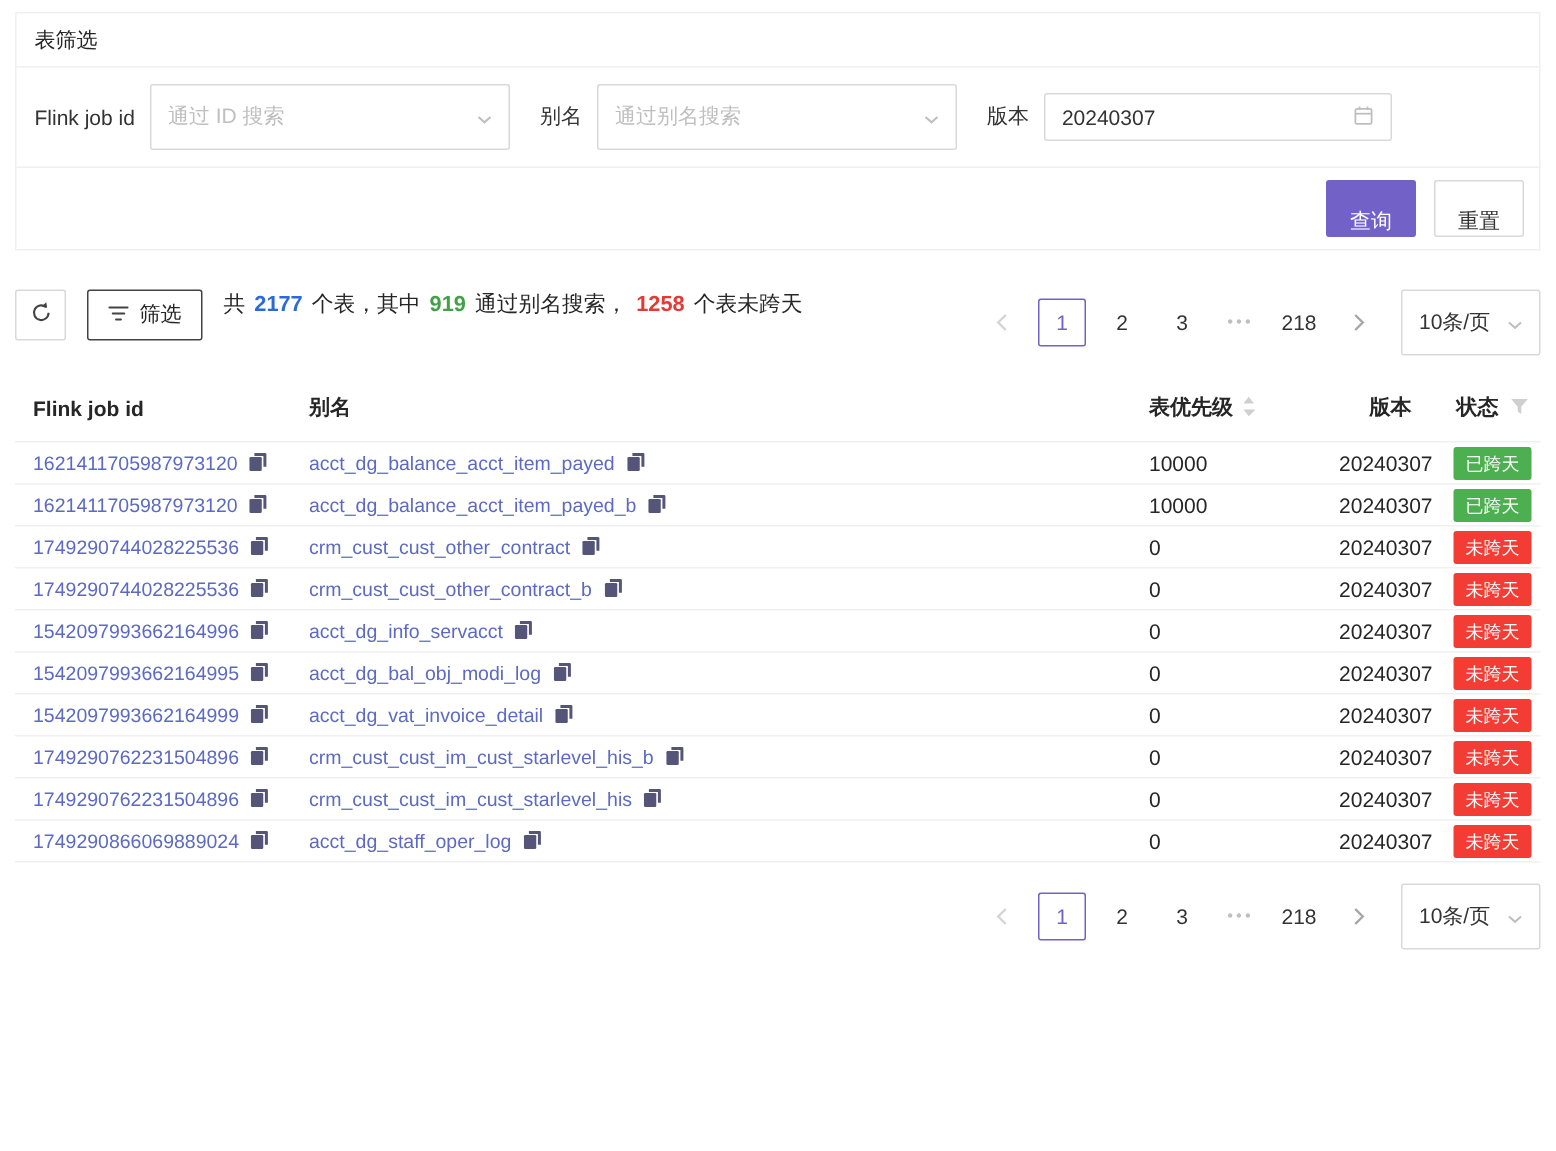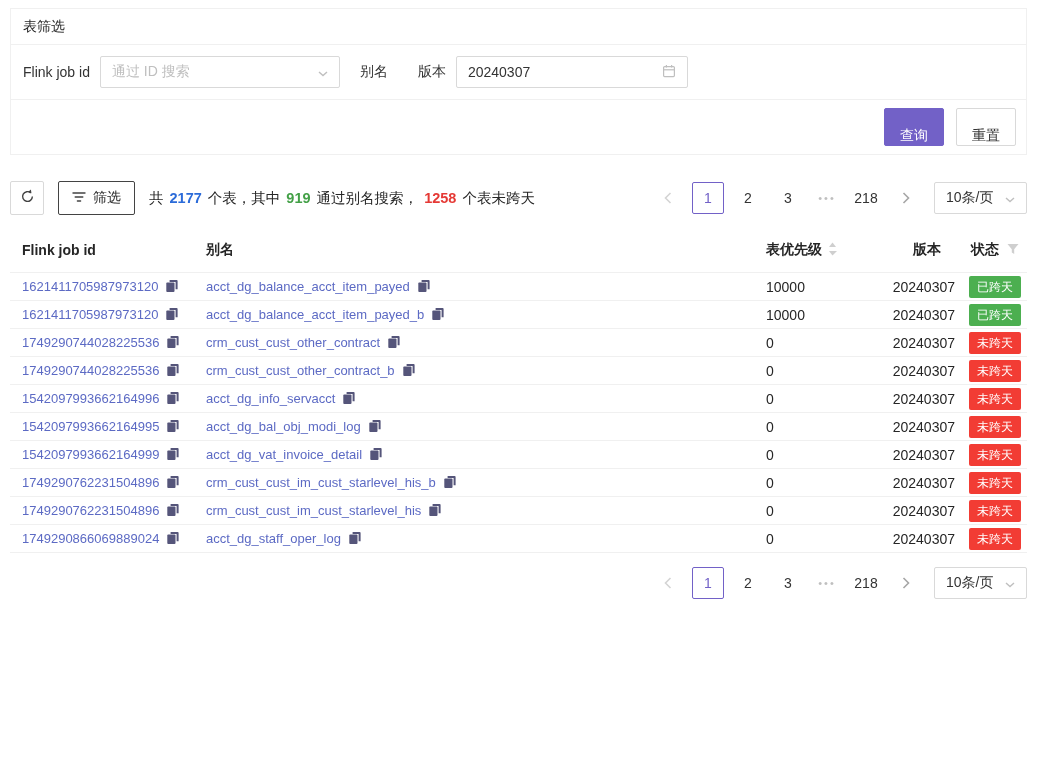--- a/index.html
+++ b/index.html
@@ -17,35 +17,35 @@
   .page{padding:8px 10px 14px;}
 
   
   .card{border:1px solid var(--border);}
   .card-header{height:36px; display:flex; align-items:center; padding:0 12px;
     border-bottom:1px solid var(--border); font-size:14px; color:#262626;}
   .card-body{display:flex; align-items:center; padding:11px 12px; border-bottom:1px solid var(--border);}
   .field{display:flex; align-items:center;}
   .field + .field{margin-left:20px;}
   .field-label{font-size:14px; color:#333; margin-right:10px; white-space:nowrap;}
-  .select{height:32px; border:1px solid var(--ctl-border); border-radius:2px; background:#fff;
+  .select{height:44px; border:1px solid var(--ctl-border); border-radius:2px; background:#fff;
     display:flex; align-items:center; justify-content:space-between; padding:0 11px; cursor:pointer;}
   .select .ph{color:var(--placeholder); font-size:14px; overflow:hidden; white-space:nowrap;}
   .sel-wide{width:240px;}
   .date-input{width:232px; height:32px; border:1px solid var(--ctl-border); border-radius:2px;
     display:flex; align-items:center; padding:0 11px; background:#fff;}
   .date-input input{border:none; outline:none; flex:1; min-width:0; font-size:14px; color:#333;
     font-family:inherit; background:transparent;}
   .card-footer{display:flex; justify-content:flex-end; gap:12px; padding:8px 10px;}
   .btn{height:32px; padding:18px 15px; font-size:14px; border-radius:2px; cursor:pointer; font-family:inherit;}
   .btn-primary{background:var(--accent); border:1px solid var(--accent); color:#fff;}
   .btn-default{background:#fff; border:1px solid var(--ctl-border); color:#333;}
 
   
-  .toolbar{display:flex; align-items:center; margin-top:26px;}
+  .toolbar{display:flex; align-items:flex-start; margin-top:26px;}
   .icon-btn{width:34px; height:34px; border:1px solid var(--ctl-border); border-radius:2px; background:#fff;
     display:flex; align-items:center; justify-content:center; cursor:pointer;}
   .filter-btn{height:34px; margin-left:14px; padding:0 13px; border:1px solid #434343; border-radius:2px;
     background:#fff; display:flex; align-items:center; gap:7px; font-size:14px; color:#262626;
     cursor:pointer; font-family:inherit;}
   .summary{margin-left:14px; font-size:14.5px; color:#262626; white-space:nowrap;}
   .summary .num{font-weight:600; margin:2px 2px;}
   .c-blue{color:var(--blue);} .c-green{color:var(--green);} .c-red{color:var(--red);}
   .toolbar .pagination{margin-left:auto;}
 
@@ -102,20 +102,28 @@
           <span>
             <svg width="10" height="6" viewBox="0 0 10 6">
                 <path d="M1 1l4 3.6L9 1" fill="none" stroke="#bfbfbf" stroke-width="1.4"></path>
               </svg>
           </span>
         </div>
       </div>
 
       <div class="field">
         <span class="field-label">别名</span>
+        <div class="select sel-wide">
+          <span class="ph">通过别名搜索</span>
+          <span>
+            <svg width="10" height="6" viewBox="0 0 10 6">
+                <path d="M1 1l4 3.6L9 1" fill="none" stroke="#bfbfbf" stroke-width="1.4"></path>
+              </svg>
+          </span>
+        </div>
       </div>
 
       <div class="field">
         <span class="field-label">版本</span>
         <div class="date-input">
           <input value="20240307" style="">
           <span>
             <svg width="14" height="14" viewBox="0 0 14 14">
               <rect x="1.6" y="2.6" width="10.8" height="10" rx="1" fill="none" stroke="#bfbfbf" stroke-width="1.2"></rect>
               <line x1="1.6" y1="5.8" x2="12.4" y2="5.8" stroke="#bfbfbf" stroke-width="1.2"></line>

